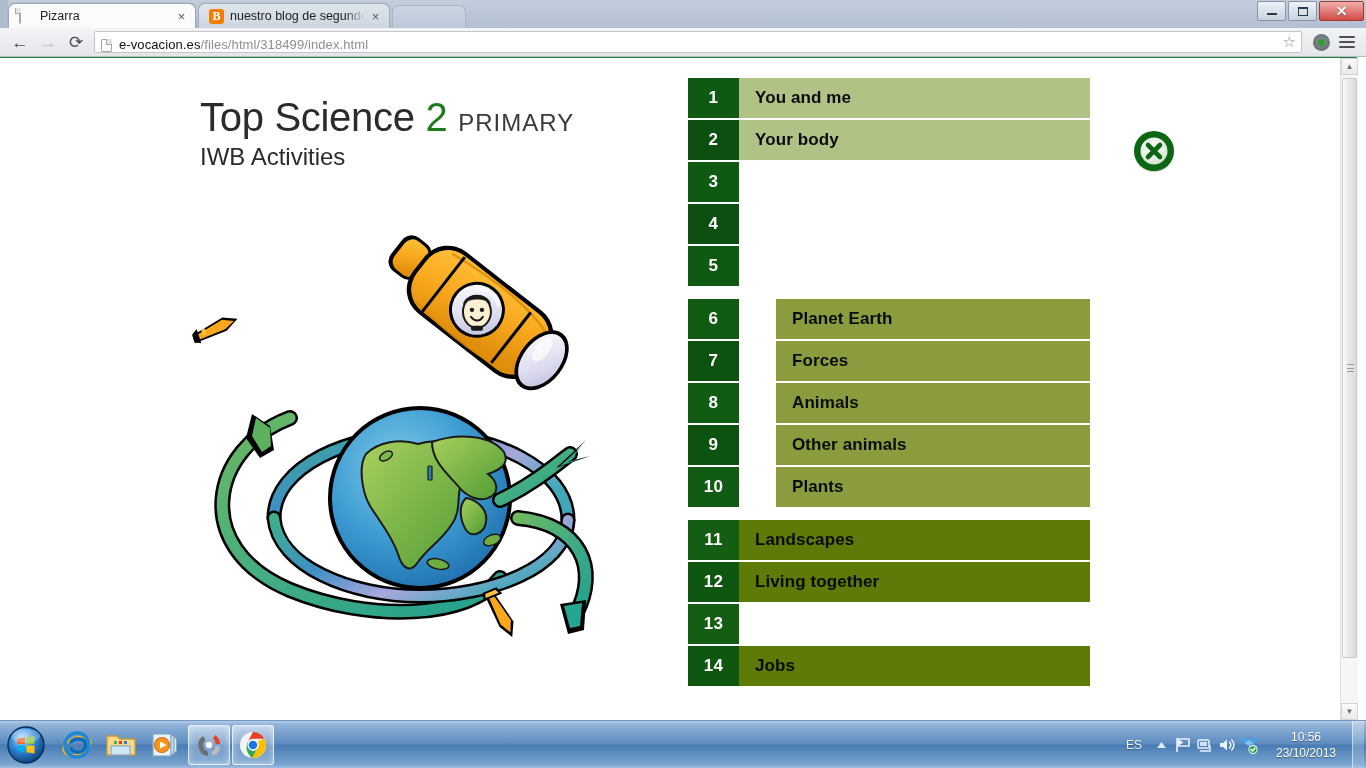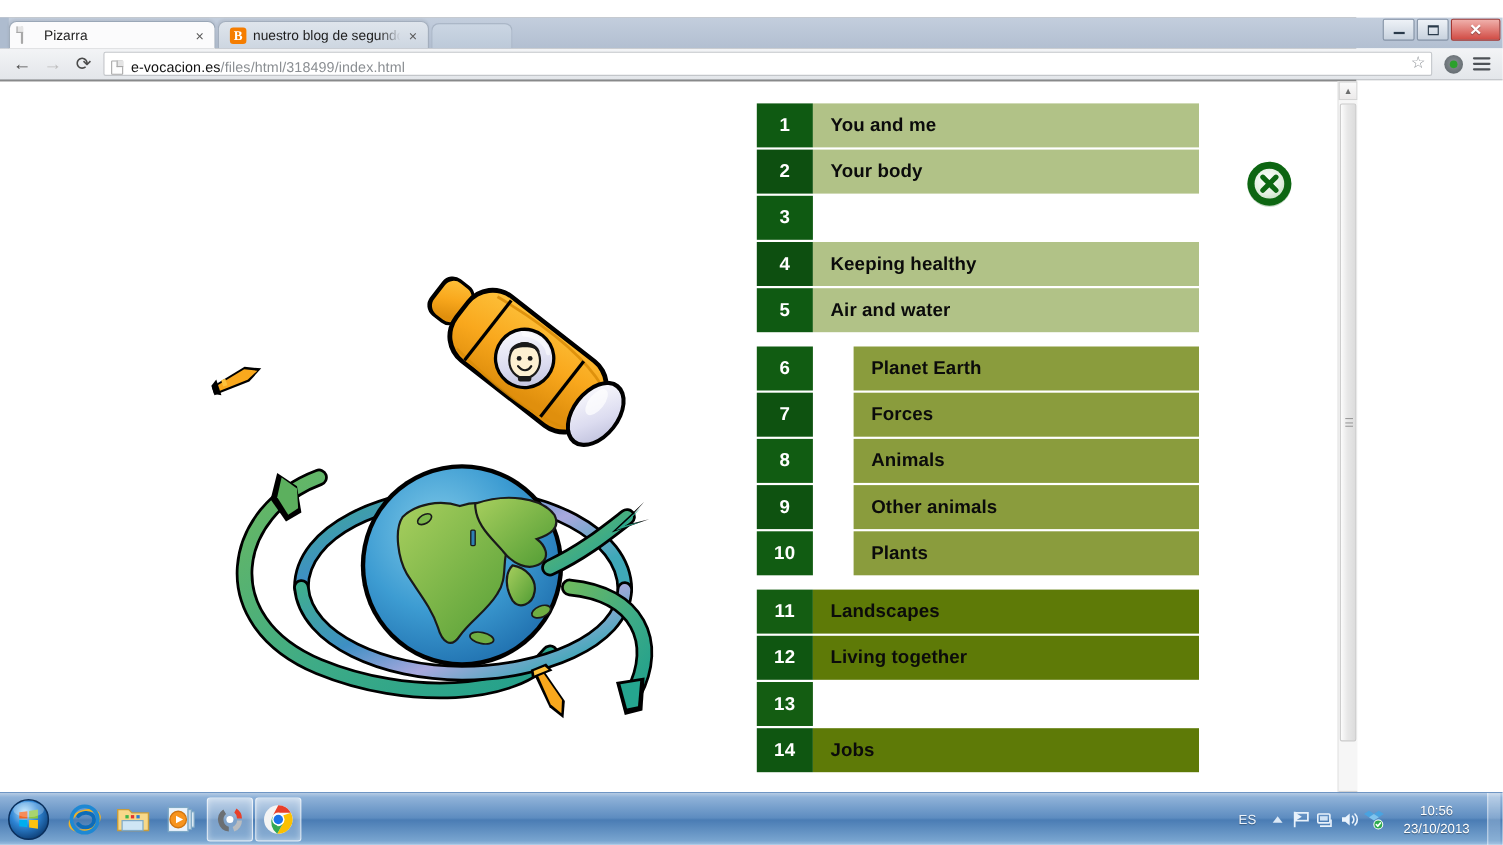--- a/index.html
+++ b/index.html
@@ -6,23 +6,23 @@
   * { margin:0; padding:0; box-sizing:border-box; }
   html, body {
     width:1366px; height:768px;
     overflow:hidden;
     font-family:"Liberation Sans", sans-serif;
     background:#ffffff;
   }
 
   
   .browser-window {
-    position:absolute; left:0; top:16px;
-    width:1233px; height:720px;
-    background:#737373;
+    position:absolute; left:0; top:0;
+    width:1357px; height:720px;
+    background:#15803d;
   }
 
   
   .tabstrip {
     position:absolute; left:0; top:0;
     width:1366px; height:28px;
     background:linear-gradient(to bottom,#c3cedd,#b2bfd1);
   }
   .tabstrip-bg-left {
     position:absolute; left:0; top:0; width:8px; height:28px;
@@ -373,20 +373,24 @@
       <span class="hamburger">
           <i></i>
           <i></i>
           <i></i>
         </span>
     </div>
   </div>
 
   <div class="viewport">
 
+    <div class="page-heading">
+      <div class="title-line"><span>Top Science</span>&nbsp;<span class="title-num">2</span>&nbsp;<span class="title-primary">PRIMARY</span></div>
+      <div class="subtitle">IWB Activities</div>
+    </div>
 
     <div class="illustration">
       <svg width="520" height="450" viewBox="0 0 520 450">
         <defs>
           <radialGradient id="oceanG" cx="38%" cy="32%" r="75%">
             <stop offset="0%" stop-color="#7fc9e8"></stop>
             <stop offset="55%" stop-color="#3d9cd2"></stop>
             <stop offset="100%" stop-color="#1f6fae"></stop>
           </radialGradient>
           <linearGradient id="landG" x1="0" y1="0" x2="1" y2="1">
@@ -518,25 +522,23 @@
         </div>
         <div class="menu-row">
           <div class="row-num">2</div>
           <div class="row-label">Your body</div>
         </div>
         <div class="menu-row">
           <div class="row-num">3</div>
         </div>
         <div class="menu-row">
           <div class="row-num">4</div>
-          <div class="row-label">Keeping healthy</div>
         </div>
         <div class="menu-row">
           <div class="row-num">5</div>
-          <div class="row-label">Air and water</div>
         </div>
       </div>
 
       <div class="menu-group grp-2">
         <div class="menu-row">
           <div class="row-num">6</div>
           <div class="row-label">Planet Earth</div>
         </div>
         <div class="menu-row">
           <div class="row-num">7</div>

